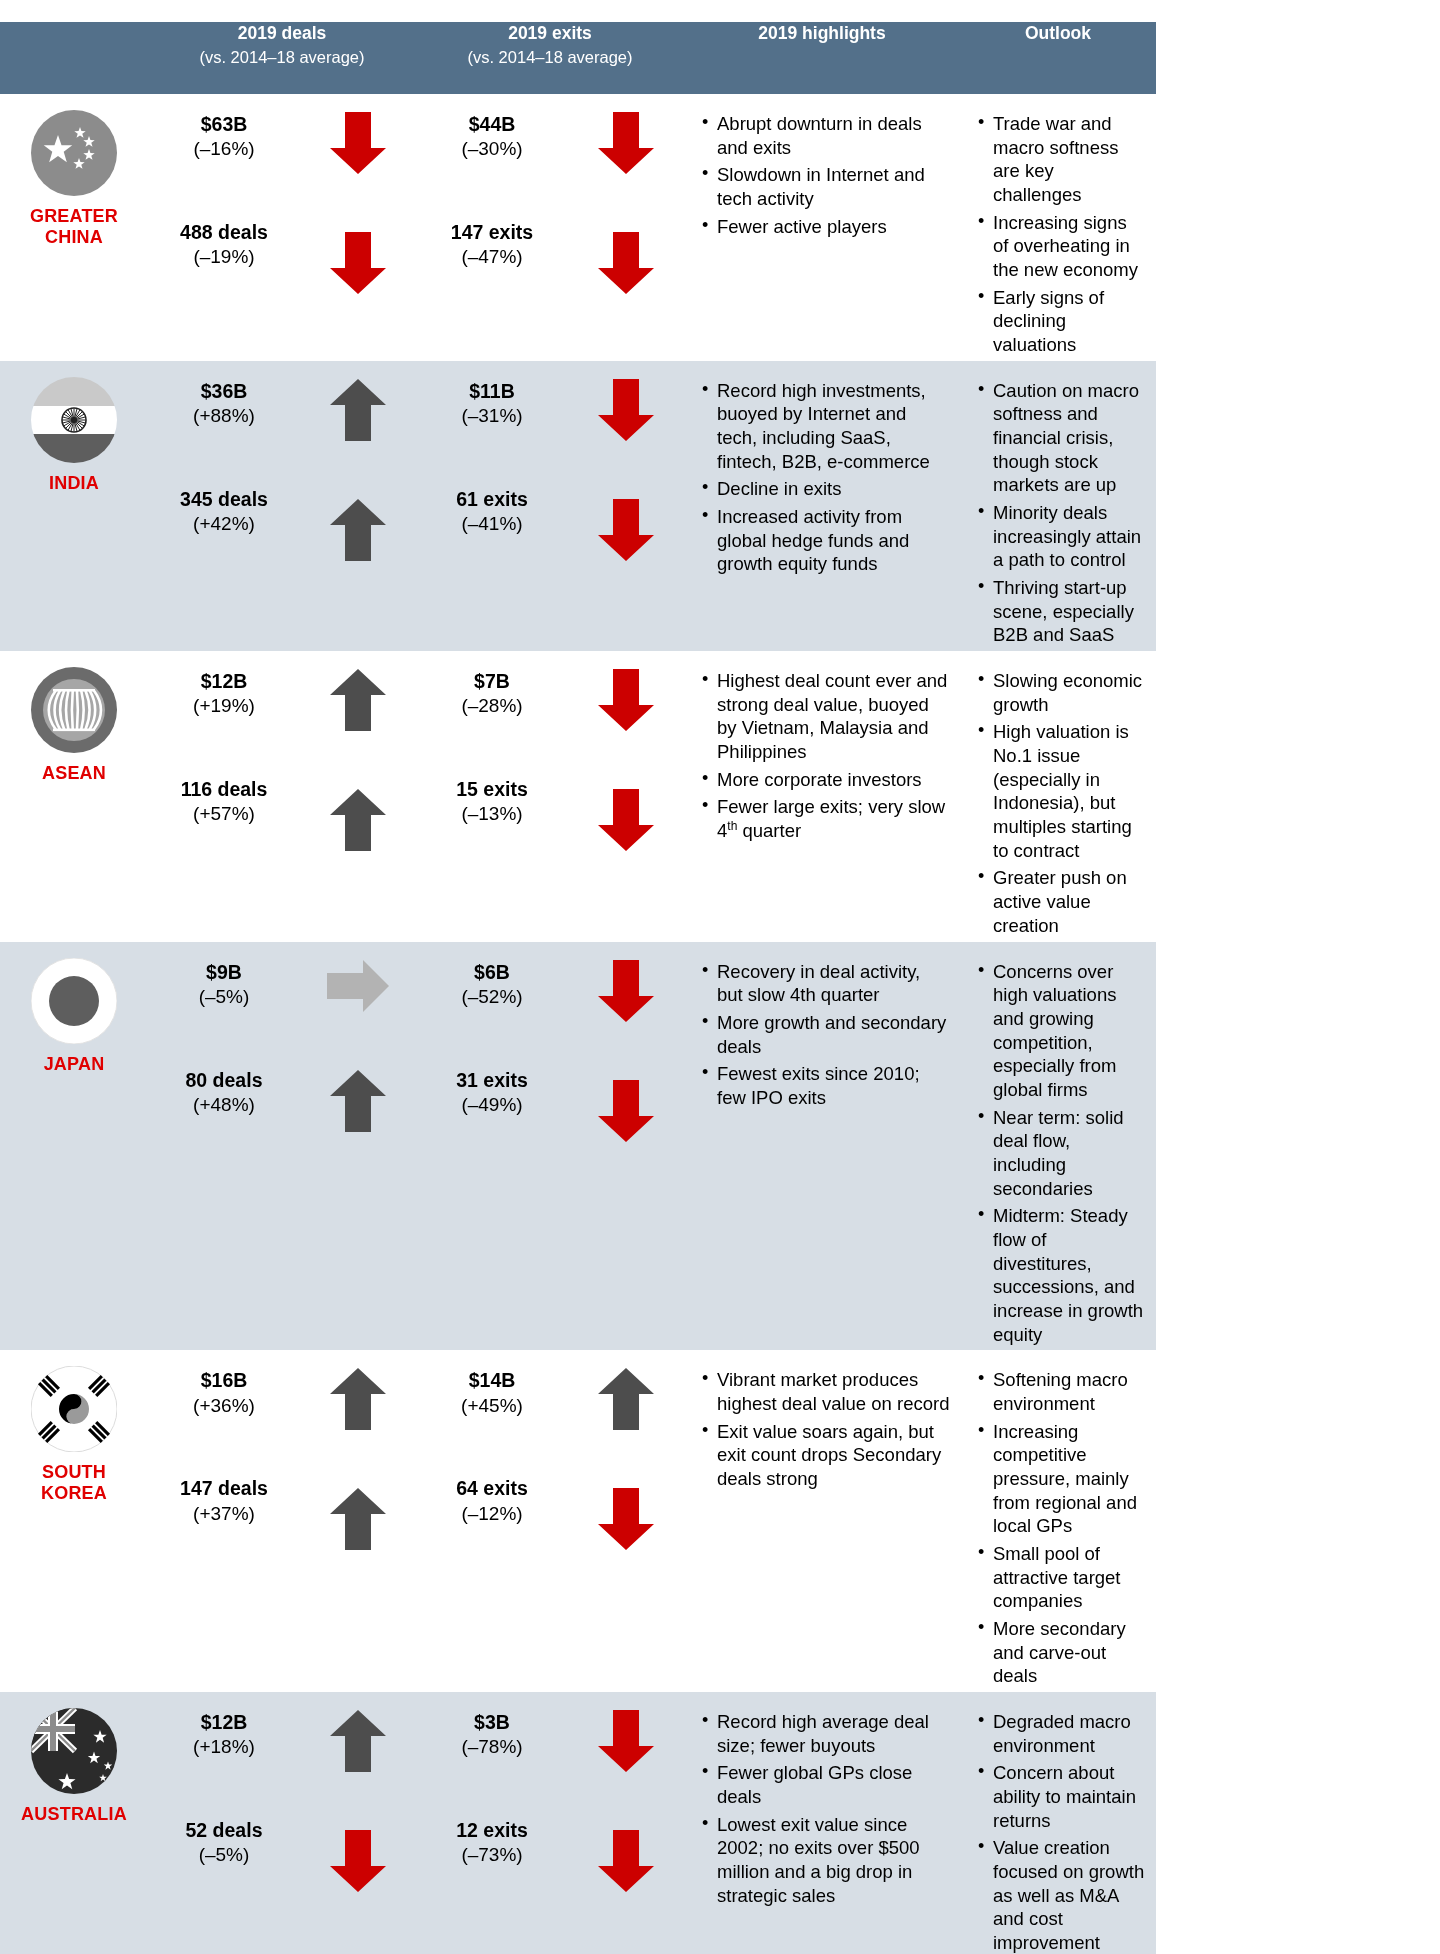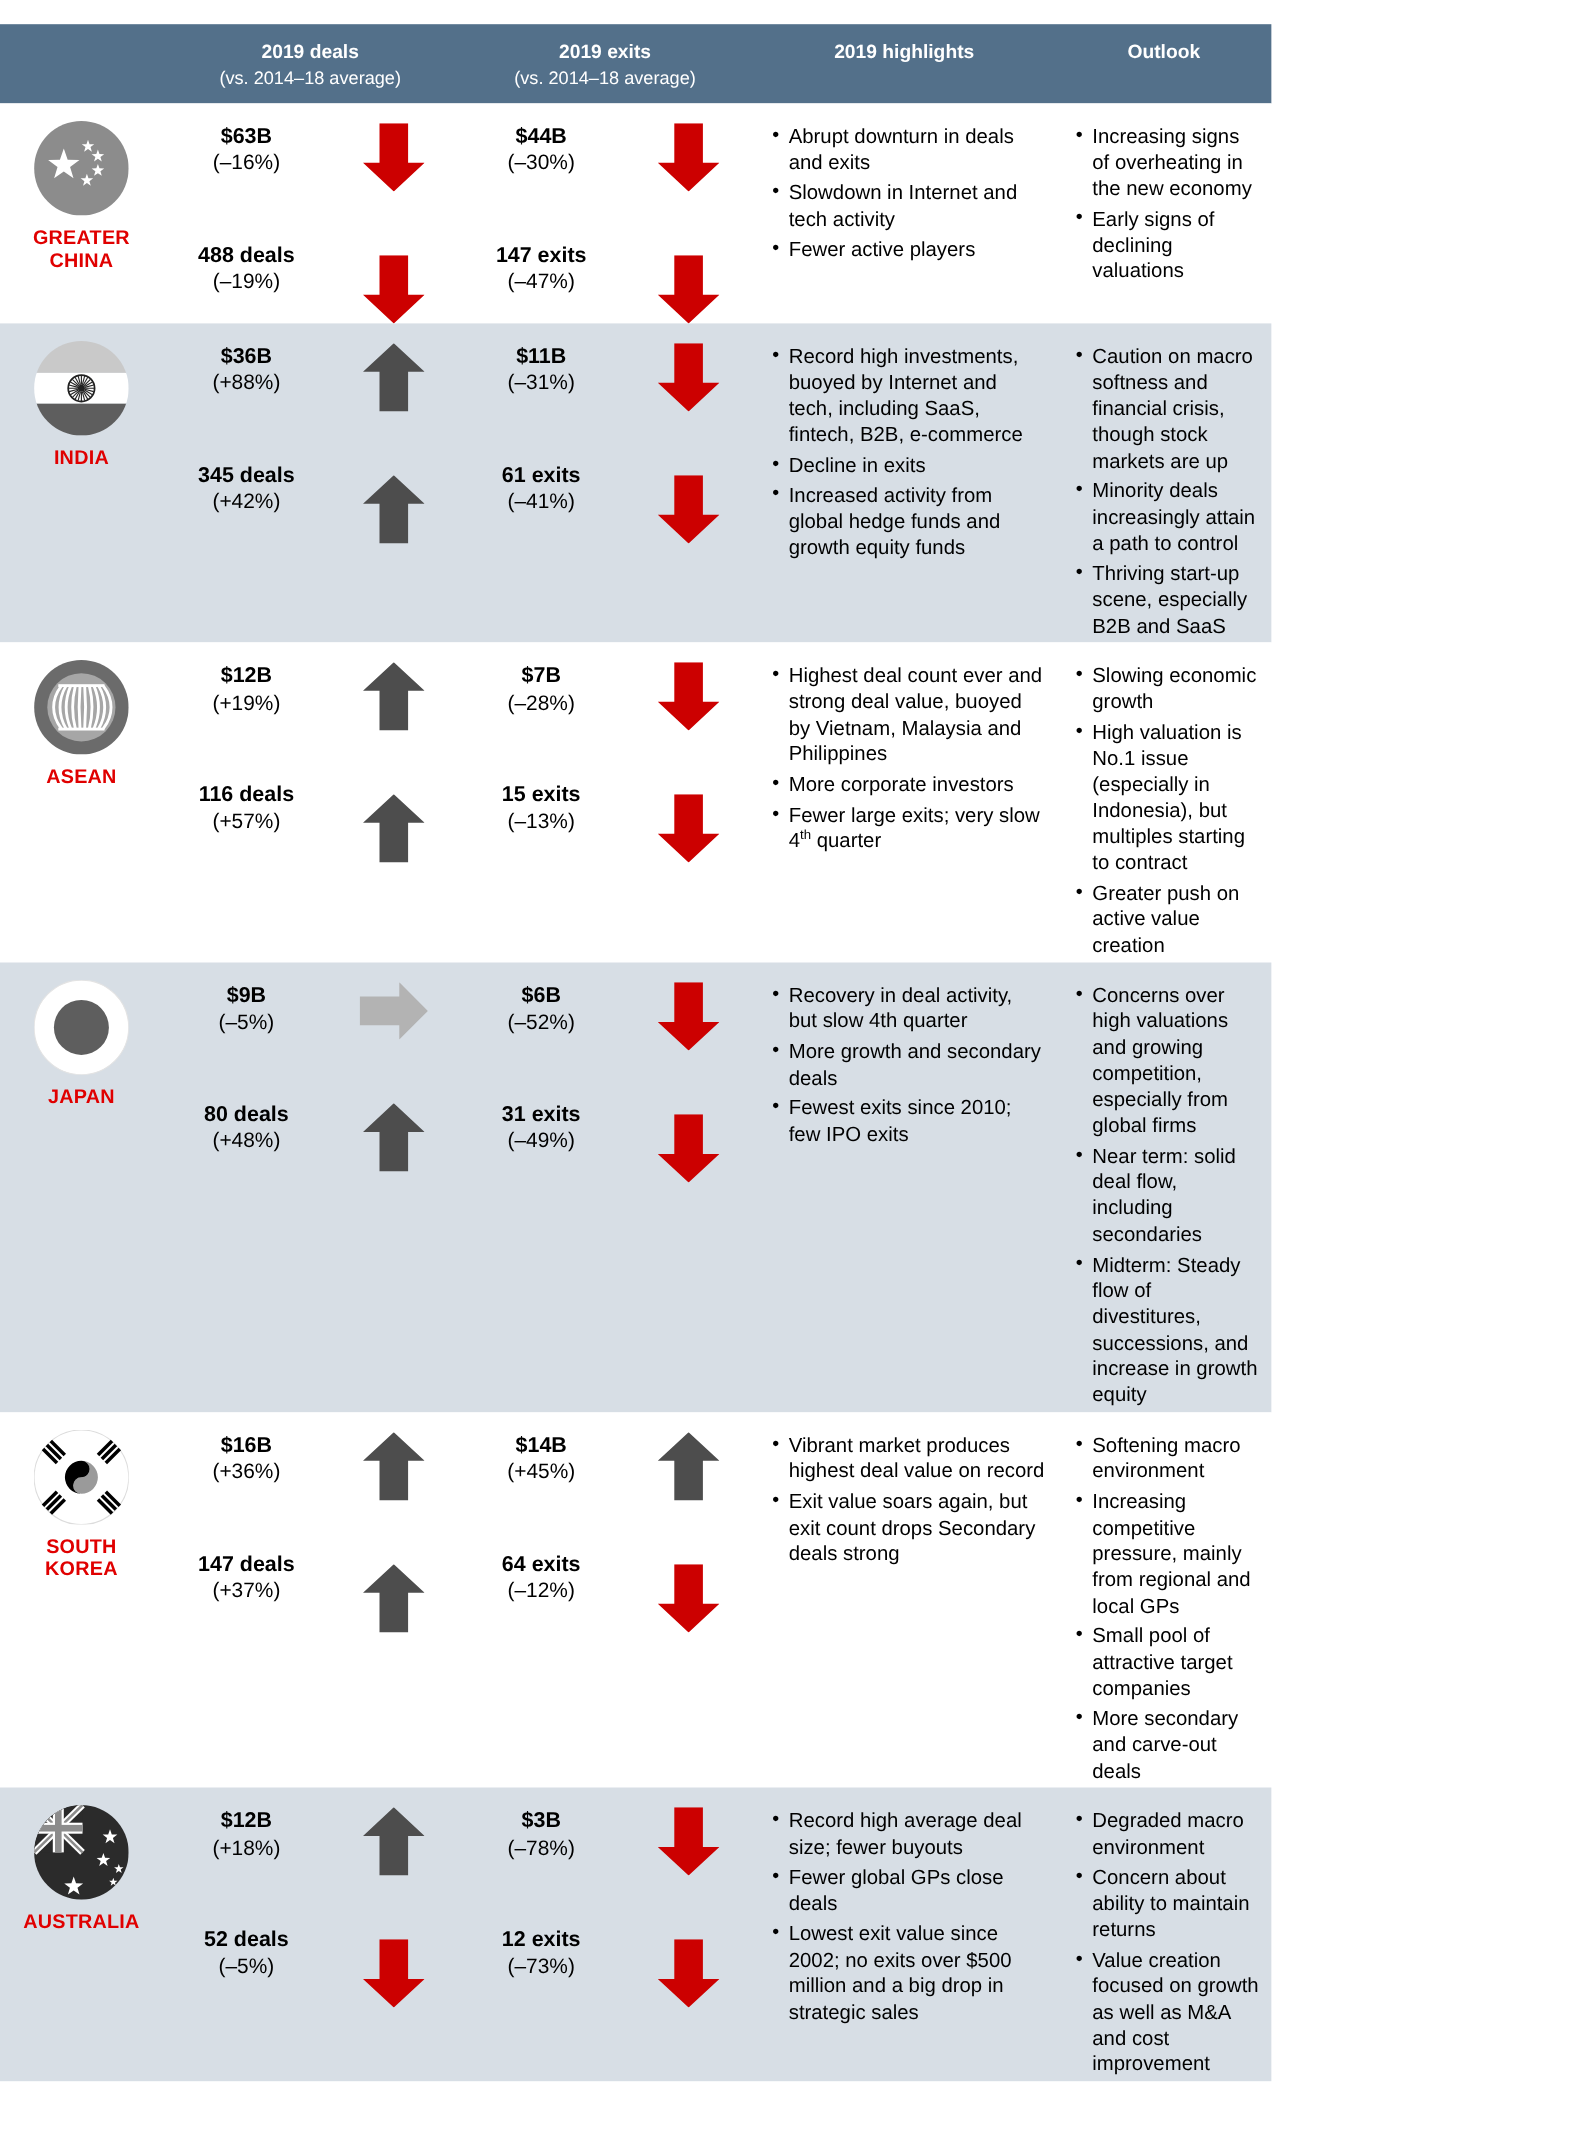--- a/index.html
+++ b/index.html
@@ -25,21 +25,20 @@
 
   
   .header-bar{
     margin-top:22px;
     background:#53708a;
     color:#ffffff;
     display:flex;
     align-items:flex-start;
     height:72px;
     box-sizing:border-box;
-    padding-top:14px;
   }
   .h-cell{text-align:center;font-weight:bold;font-size:17.5px;line-height:1.35;}
   .h-sub{font-weight:normal;font-size:16.5px;}
 
   
   .col-flag   {width:148px;flex:0 0 148px;}
   .col-deals  {width:152px;flex:0 0 152px;}
   .col-darrow {width:116px;flex:0 0 116px;}
   .col-exits  {width:152px;flex:0 0 152px;}
   .col-earrow {width:116px;flex:0 0 116px;}
@@ -168,20 +167,21 @@
         </div>
         <div class="cell col-high">
           <ul class="bl">
             <li>Abrupt downturn in deals and exits</li>
             <li>Slowdown in Internet and tech activity</li>
             <li>Fewer active players</li>
           </ul>
         </div>
         <div class="cell col-out">
           <ul class="bl">
+            <li>Trade war and macro softness are key challenges</li>
             <li>Increasing signs of overheating in the new economy</li>
             <li>Early signs of declining valuations</li>
           </ul>
         </div>
       </div>
       <div class="row alt">
         <div class="cell col-flag flagcell">
           <div class="flag-wrap"><svg width="86" height="86" viewBox="0 0 86 86" aria-hidden="true">
               <defs>
                 <clipPath id="ciIN">

